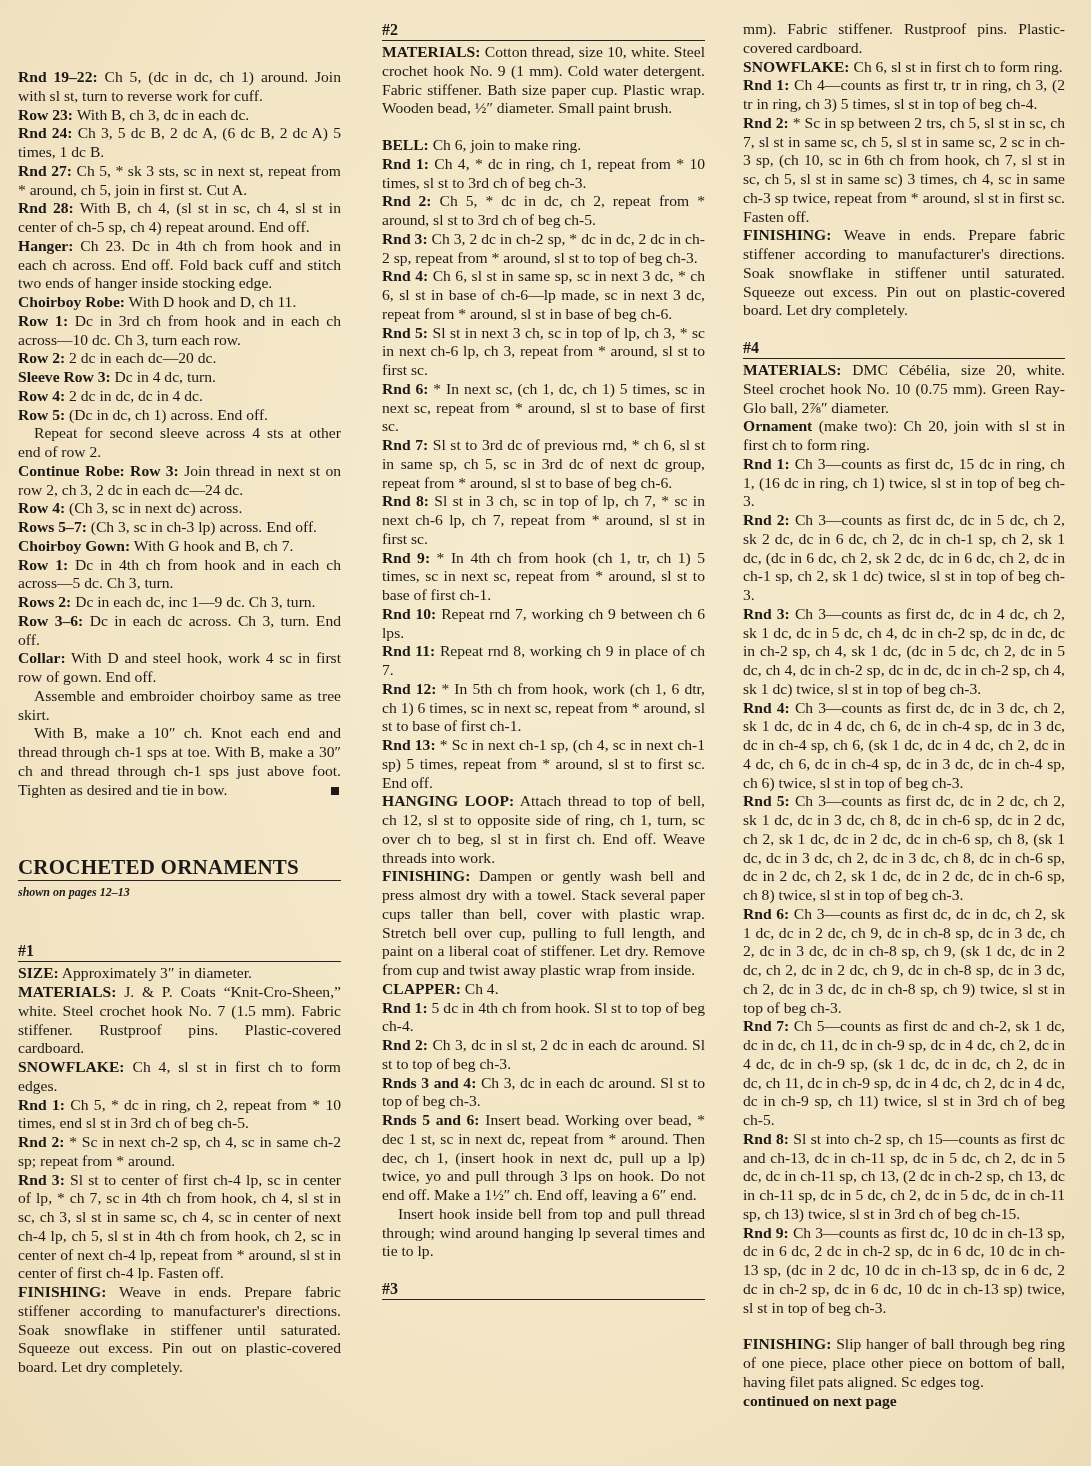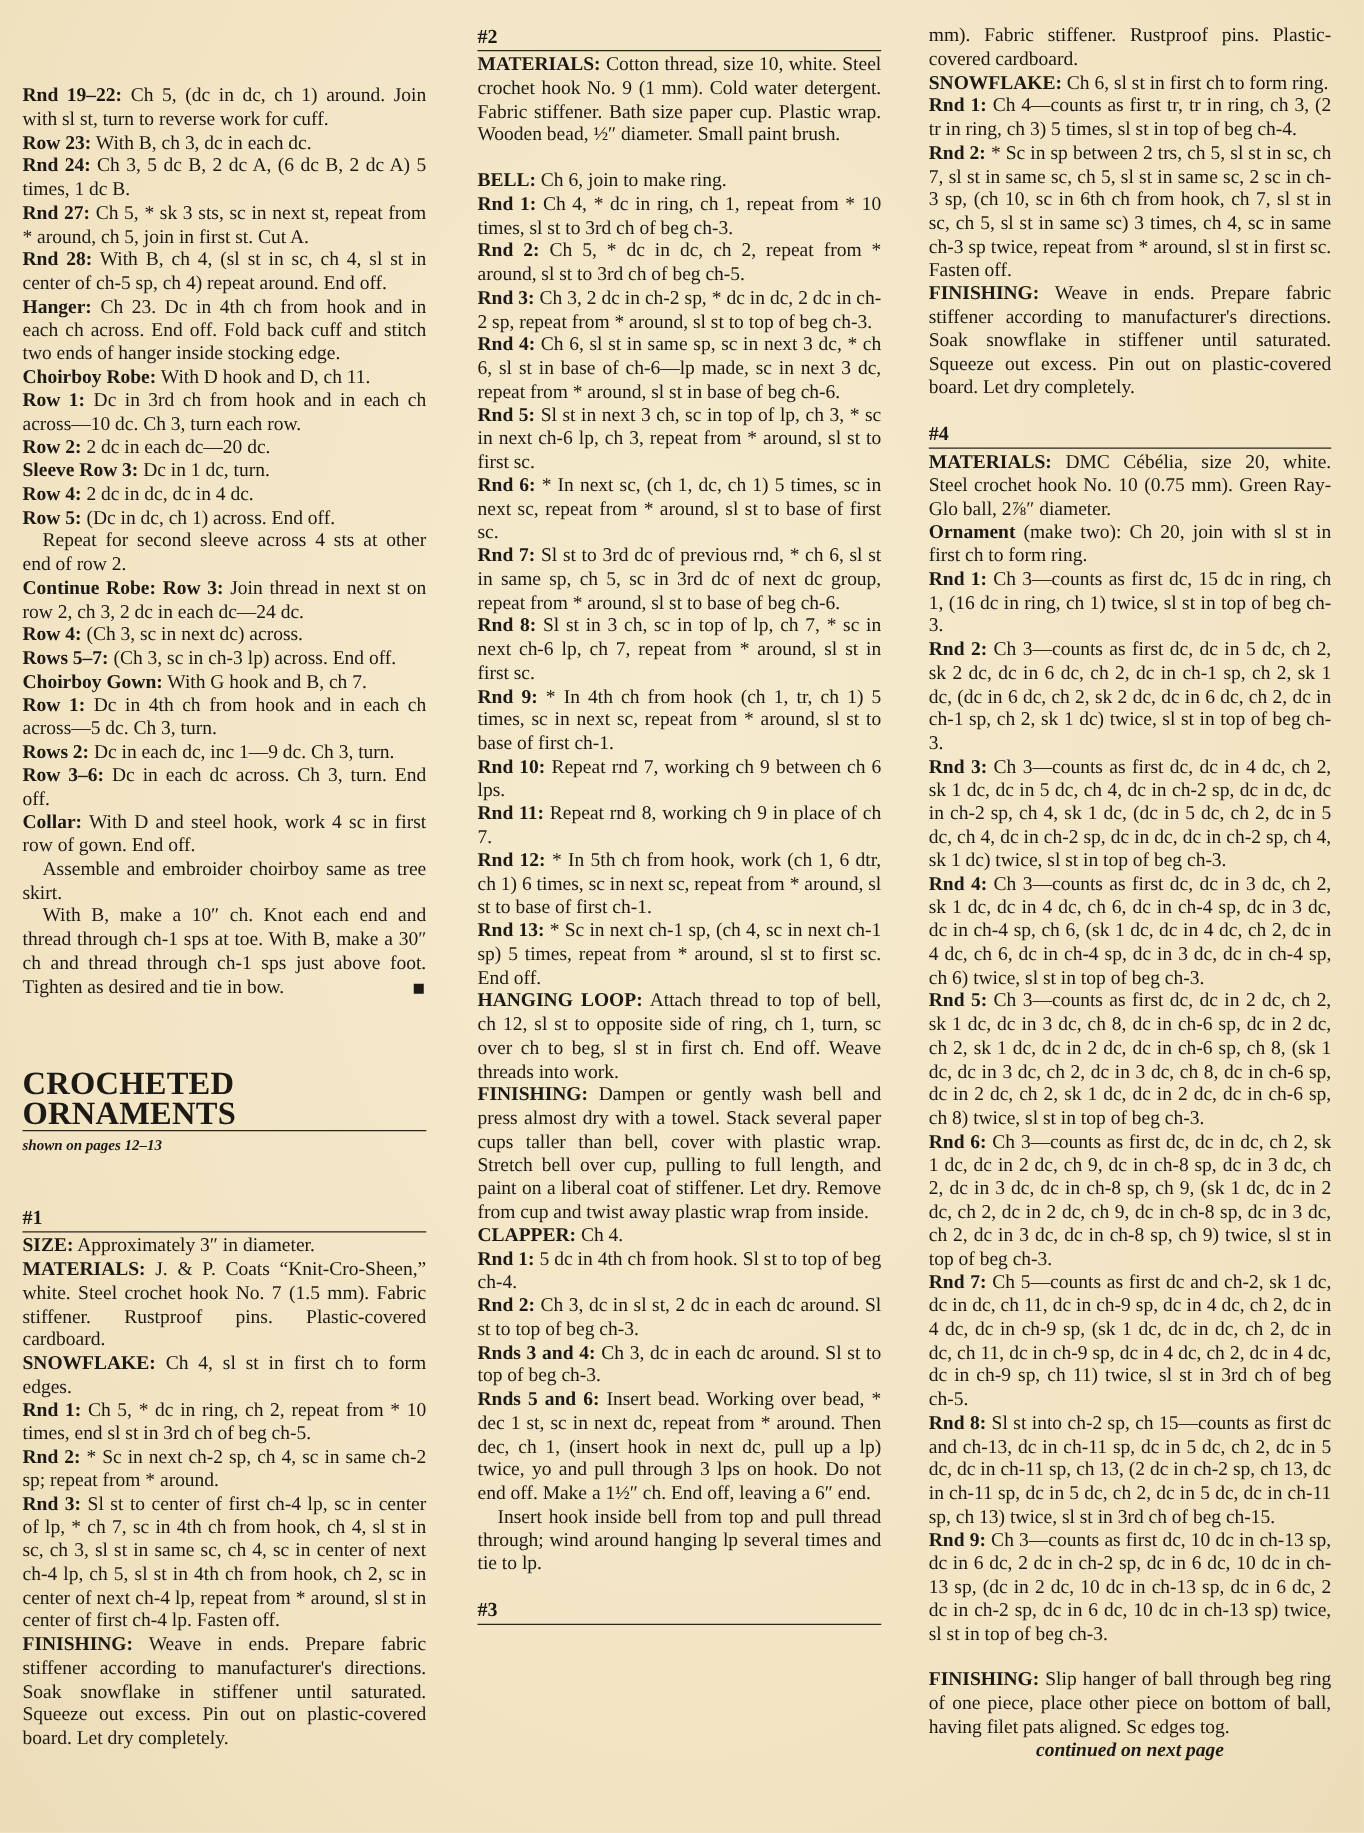--- a/index.html
+++ b/index.html
@@ -24,44 +24,44 @@
   .p { margin: 0; }
   .p b { font-weight: bold; }
   .indent { text-indent: 16px; }
   .gap { height: 18px; }
   .gap-lg { height: 38px; }
   .sec-head {
     font-weight: bold; font-size: 16px; line-height: 19px;
     border-bottom: 1.5px solid #2a2520; padding-bottom: 1px; margin: 0 0 2px 0;
   }
   .big-title {
-    font-weight: bold; font-size: 26px; line-height: 24px; letter-spacing: 0.2px;
+    font-weight: bold; font-size: 21px; line-height: 24px; letter-spacing: 0.2px;
     border-bottom: 1.5px solid #2a2520; padding-bottom: 1px; margin: 0;
   }
   .subtitle { font-style: italic; font-weight: bold; font-size: 12px; line-height: 22px; margin: 0; }
   .endmark { display: inline-block; width: 8px; height: 8px; background: #1d1a16; float: right; margin-top: 6px; margin-right: 2px; }
-  .cont { text-align: center; font-style: italic; font-weight: bold; }
+  .cont { text-align: left; font-weight: bold; }
 </style>
 </head>
 <body>
 
 <div class="page">
 
   <div class="col" id="col1">
     <div id="c1-paras">
         <p class="p"><b>Rnd 19–22:</b><span> Ch 5, (dc in dc, ch 1) around. Join with sl st, turn to reverse work for cuff.</span></p>
         <p class="p"><b>Row 23:</b><span> With B, ch 3, dc in each dc.</span></p>
         <p class="p"><b>Rnd 24:</b><span> Ch 3, 5 dc B, 2 dc A, (6 dc B, 2 dc A) 5 times, 1 dc B.</span></p>
         <p class="p"><b>Rnd 27:</b><span> Ch 5, * sk 3 sts, sc in next st, repeat from * around, ch 5, join in first st. Cut A.</span></p>
         <p class="p"><b>Rnd 28:</b><span> With B, ch 4, (sl st in sc, ch 4, sl st in center of ch-5 sp, ch 4) repeat around. End off.</span></p>
         <p class="p"><b>Hanger:</b><span> Ch 23. Dc in 4th ch from hook and in each ch across. End off. Fold back cuff and stitch two ends of hanger inside stocking edge.</span></p>
         <p class="p"><b>Choirboy Robe:</b><span> With D hook and D, ch 11.</span></p>
         <p class="p"><b>Row 1:</b><span> Dc in 3rd ch from hook and in each ch across—10 dc. Ch 3, turn each row.</span></p>
         <p class="p"><b>Row 2:</b><span> 2 dc in each dc—20 dc.</span></p>
-        <p class="p"><b>Sleeve Row 3:</b><span> Dc in 1 dc, turn.</span></p>
+        <p class="p"><b>Sleeve Row 3:</b><span> Dc in 4 dc, turn.</span></p>
         <p class="p"><b>Row 4:</b><span> 2 dc in dc, dc in 4 dc.</span></p>
         <p class="p"><b>Row 5:</b><span> (Dc in dc, ch 1) across. End off.</span></p>
         <p class="p indent"><span>Repeat for second sleeve across 4 sts at other end of row 2.</span></p>
         <p class="p"><b>Continue Robe: Row 3:</b><span> Join thread in next st on row 2, ch 3, 2 dc in each dc—24 dc.</span></p>
         <p class="p"><b>Row 4:</b><span> (Ch 3, sc in next dc) across.</span></p>
         <p class="p"><b>Rows 5–7:</b><span> (Ch 3, sc in ch-3 lp) across. End off.</span></p>
         <p class="p"><b>Choirboy Gown:</b><span> With G hook and B, ch 7.</span></p>
         <p class="p"><b>Row 1:</b><span> Dc in 4th ch from hook and in each ch across—5 dc. Ch 3, turn.</span></p>
         <p class="p"><b>Rows 2:</b><span> Dc in each dc, inc 1—9 dc. Ch 3, turn.</span></p>
         <p class="p"><b>Row 3–6:</b><span> Dc in each dc across. Ch 3, turn. End off.</span></p>

